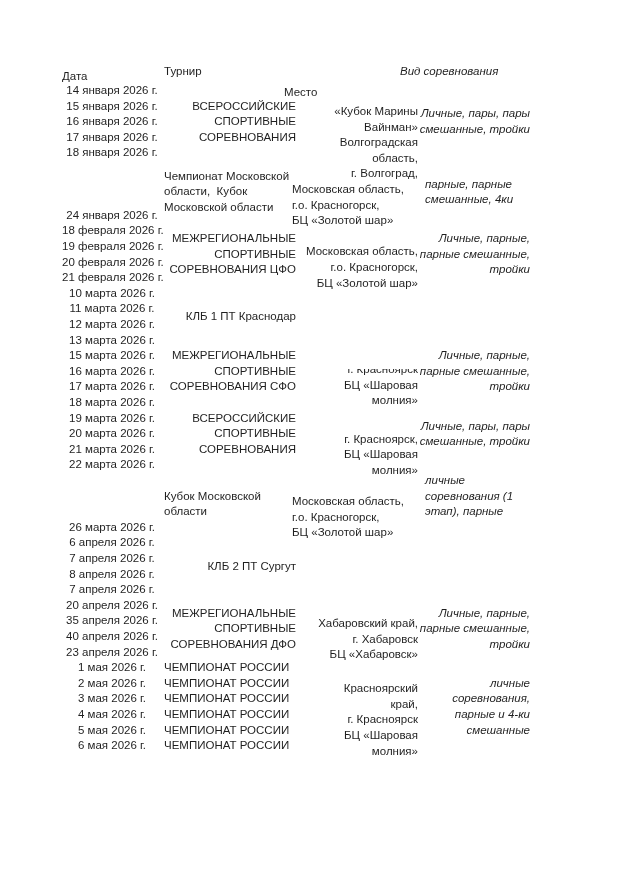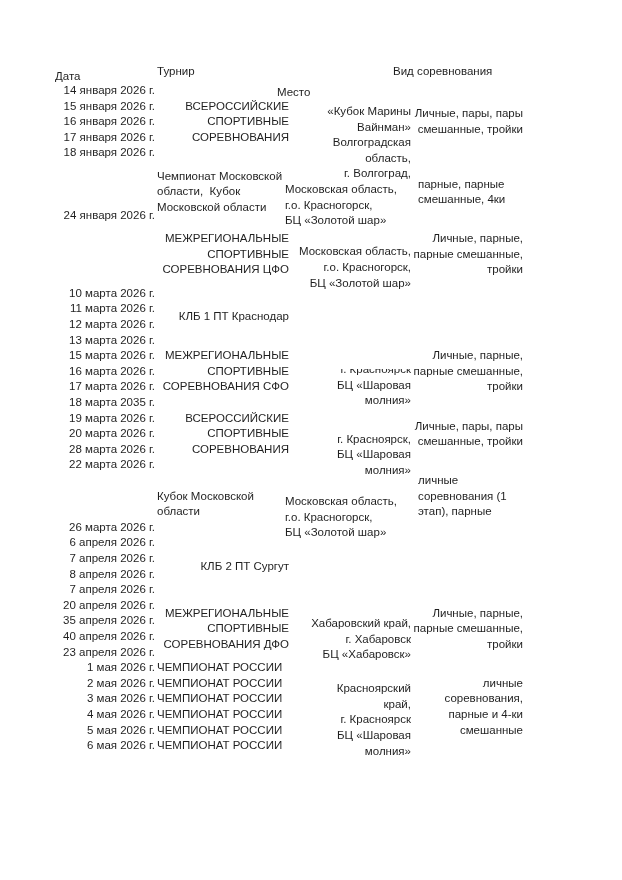--- a/index.html
+++ b/index.html
@@ -6,34 +6,34 @@
   .page{
     position:relative;
     width:622px;height:880px;
     background:#ffffff;
     font-family:"Liberation Sans", sans-serif;
     font-size:11.5px;
     line-height:15.6px;
     color:#1f1f1f;
     overflow:hidden;
   }
-  .content{position:absolute;left:0;top:64px;right:0;}
+  .content{position:absolute;left:7px;top:64px;right:0;}
   .block{position:relative;}
   .h-header{height:19px;}
   .h4{height:62.4px;}
   .h5{height:78px;}
   .h6{height:93.6px;}
   .cell{
     position:absolute;top:0;bottom:0;
     display:flex;flex-direction:column;justify-content:flex-start;
   }
-  .c-date{left:55px;width:100px;text-align:right;}
+  .c-date{left:55px;width:100px;text-align:center;}
   .c-tour{left:157px;width:132px;}
   .c-place{left:277px;width:134px;margin-top:21px;}
-  .c-kind{left:393px;width:130px;}
+  .c-kind{left:393px;width:130px;font-style:italic;}
   .a-left{text-align:left;}
   .a-center{text-align:right;}
   .v-center{justify-content:center;}
   .pad5{padding-top:5px;}
   .pad8{padding-top:8px;}
   .indent{padding-left:25px;}
   .indent-sm{padding-left:8px;}
   .clip-top{overflow:hidden;}
   .clip-top .line:first-child{margin-top:-7px;}
   .line{min-height:15.6px;white-space:pre;}
@@ -102,20 +102,26 @@
           <div class="line">г.о. Красногорск,</div>
           <div class="line">БЦ «Золотой шар»</div>
         </div>
       <div class="cell c-kind a-left indent v-center">
           <div class="line">парные, парные</div>
           <div class="line">смешанные, 4ки</div>
         </div>
     </div>
 
     <div class="block h4">
+      <div class="cell c-date">
+          <div class="line">18 февраля 2026 г.</div>
+          <div class="line">19 февраля 2026 г.</div>
+          <div class="line">20 февраля 2026 г.</div>
+          <div class="line">21 февраля 2026 г.</div>
+        </div>
       <div class="cell c-tour a-center v-center">
           <div class="line">МЕЖРЕГИОНАЛЬНЫЕ</div>
           <div class="line">СПОРТИВНЫЕ</div>
           <div class="line">СОРЕВНОВАНИЯ ЦФО</div>
         </div>
       <div class="cell c-place a-center">
           <div class="line">Московская область,</div>
           <div class="line">г.о. Красногорск,</div>
           <div class="line">БЦ «Золотой шар»</div>
         </div>
@@ -136,21 +142,21 @@
       <div class="cell c-tour a-center v-center">
           <div class="line">КЛБ 1 ПТ Краснодар</div>
         </div>
     </div>
 
     <div class="block h4">
       <div class="cell c-date">
           <div class="line">15 марта 2026 г.</div>
           <div class="line">16 марта 2026 г.</div>
           <div class="line">17 марта 2026 г.</div>
-          <div class="line">18 марта 2035 г.</div>
+          <div class="line">18 марта 2026 г.</div>
         </div>
       <div class="cell c-tour a-center">
           <div class="line">МЕЖРЕГИОНАЛЬНЫЕ</div>
           <div class="line">СПОРТИВНЫЕ</div>
           <div class="line">СОРЕВНОВАНИЯ СФО</div>
         </div>
       <div class="cell c-place a-center clip-top">
           <div class="line">г. Красноярск</div>
           <div class="line">БЦ «Шаровая</div>
           <div class="line">молния»</div>
@@ -159,21 +165,21 @@
           <div class="line">Личные, парные,</div>
           <div class="line">парные смешанные,</div>
           <div class="line">тройки</div>
         </div>
     </div>
 
     <div class="block h4">
       <div class="cell c-date">
           <div class="line">19 марта 2026 г.</div>
           <div class="line">20 марта 2026 г.</div>
-          <div class="line">28 марта 2026 г.</div>
+          <div class="line">21 марта 2026 г.</div>
           <div class="line">22 марта 2026 г.</div>
         </div>
       <div class="cell c-tour a-center">
           <div class="line">ВСЕРОССИЙСКИЕ</div>
           <div class="line">СПОРТИВНЫЕ</div>
           <div class="line">СОРЕВНОВАНИЯ</div>
         </div>
       <div class="cell c-place a-center">
           <div class="line">г. Красноярск,</div>
           <div class="line">БЦ «Шаровая</div>

